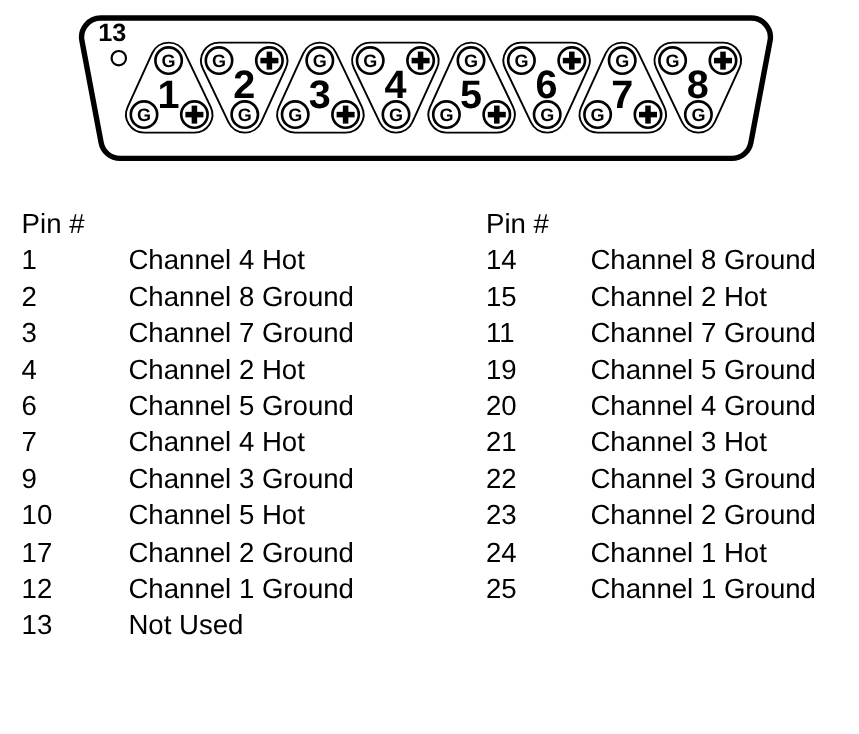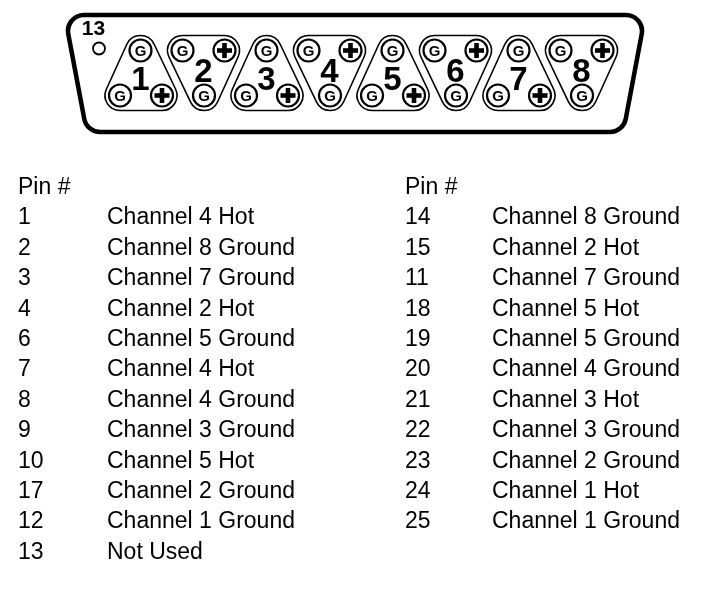--- a/index.html
+++ b/index.html
@@ -141,34 +141,32 @@
     </svg>
 
   <div class="pin-table left">
     <div class="hdr">Pin #</div>
   <div class="pin-row"><span class="pin-num">1</span><span class="pin-assignment">Channel 4 Hot</span></div>
       <div class="pin-row"><span class="pin-num">2</span><span class="pin-assignment">Channel 8 Ground</span></div>
       <div class="pin-row"><span class="pin-num">3</span><span class="pin-assignment">Channel 7 Ground</span></div>
       <div class="pin-row"><span class="pin-num">4</span><span class="pin-assignment">Channel 2 Hot</span></div>
       <div class="pin-row"><span class="pin-num">6</span><span class="pin-assignment">Channel 5 Ground</span></div>
       <div class="pin-row"><span class="pin-num">7</span><span class="pin-assignment">Channel 4 Hot</span></div>
-      <div class="pin-row"><span class="pin-num">8</span><span class="pin-assignment">Channel 4 Ground</span></div>
       <div class="pin-row"><span class="pin-num">9</span><span class="pin-assignment">Channel 3 Ground</span></div>
       <div class="pin-row"><span class="pin-num">10</span><span class="pin-assignment">Channel 5 Hot</span></div>
       <div class="pin-row"><span class="pin-num">17</span><span class="pin-assignment">Channel 2 Ground</span></div>
       <div class="pin-row"><span class="pin-num">12</span><span class="pin-assignment">Channel 1 Ground</span></div>
       <div class="pin-row"><span class="pin-num">13</span><span class="pin-assignment">Not Used</span></div>
     </div>
 
   <div class="pin-table right">
     <div class="hdr">Pin #</div>
   <div class="pin-row"><span class="pin-num">14</span><span class="pin-assignment">Channel 8 Ground</span></div>
       <div class="pin-row"><span class="pin-num">15</span><span class="pin-assignment">Channel 2 Hot</span></div>
       <div class="pin-row"><span class="pin-num">11</span><span class="pin-assignment">Channel 7 Ground</span></div>
-      <div class="pin-row"><span class="pin-num">18</span><span class="pin-assignment">Channel 5 Hot</span></div>
       <div class="pin-row"><span class="pin-num">19</span><span class="pin-assignment">Channel 5 Ground</span></div>
       <div class="pin-row"><span class="pin-num">20</span><span class="pin-assignment">Channel 4 Ground</span></div>
       <div class="pin-row"><span class="pin-num">21</span><span class="pin-assignment">Channel 3 Hot</span></div>
       <div class="pin-row"><span class="pin-num">22</span><span class="pin-assignment">Channel 3 Ground</span></div>
       <div class="pin-row"><span class="pin-num">23</span><span class="pin-assignment">Channel 2 Ground</span></div>
       <div class="pin-row"><span class="pin-num">24</span><span class="pin-assignment">Channel 1 Hot</span></div>
       <div class="pin-row"><span class="pin-num">25</span><span class="pin-assignment">Channel 1 Ground</span></div>
     </div>
 
 </div>

